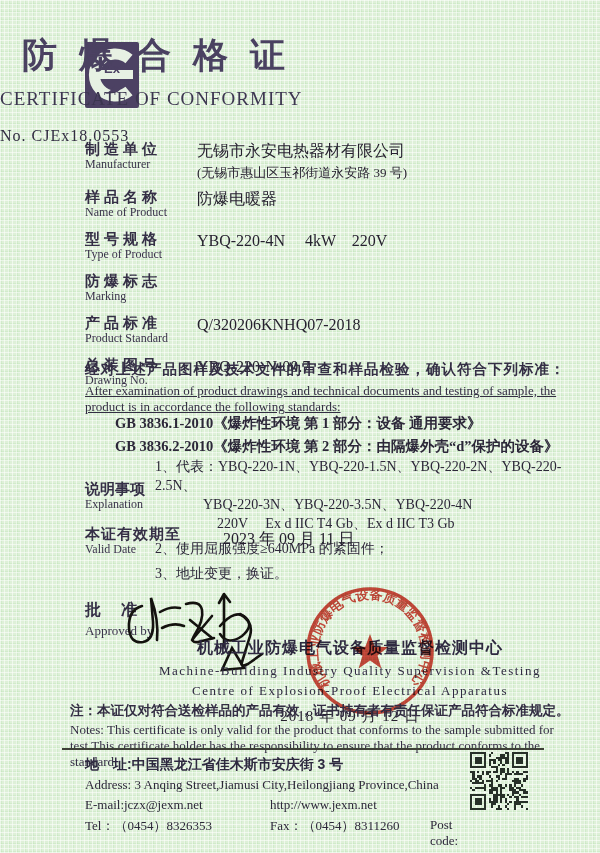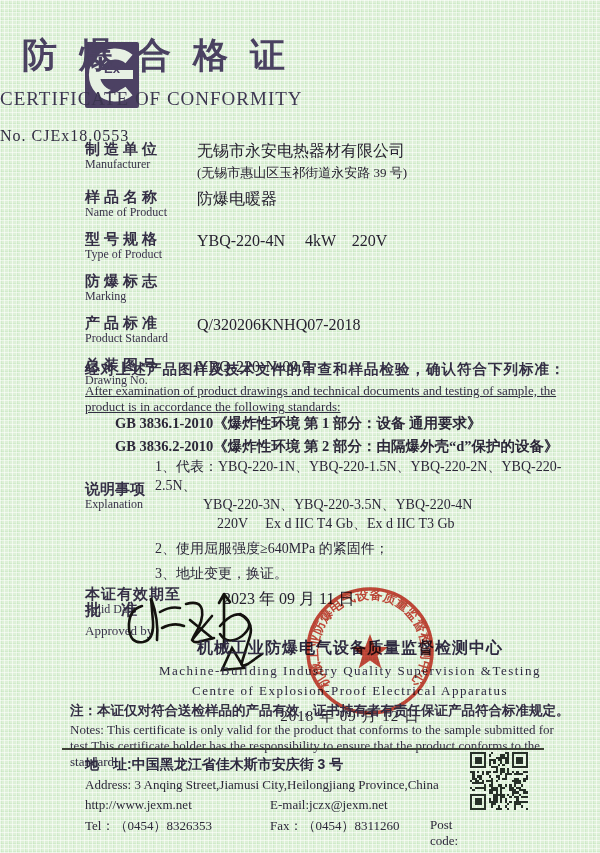--- a/index.html
+++ b/index.html
@@ -57,21 +57,21 @@
   
   .explan{left:85px;top:457px;width:500px;display:flex;}
   .explan .flabel{width:70px;margin-top:23px;}
   .explan .flabel .zh{letter-spacing:0;}
   .explan .content{font-family:"Liberation Serif",serif;font-size:14px;line-height:19px;color:#2c2739;}
   .explan .content .ind1{padding-left:48px;}
   .explan .content .ind2{padding-left:62px;}
   .explan .content .g2,.explan .content .g3{margin-top:6px;}
 
   
-  .valid{left:85px;top:585px;display:flex;}
+  .valid{left:85px;top:525px;display:flex;}
   .valid .flabel{width:110px;}
   .valid .flabel .zh{letter-spacing:1px;}
   .valid .value{font-family:"Liberation Serif",serif;font-size:16px;padding-left:28px;padding-top:4px;color:#26212f;}
 
   
   .approved{left:85px;top:600px;}
   .approved .zh{font-size:16px;font-weight:bold;letter-spacing:2px;color:#352f46;}
   .approved .en{font-family:"Liberation Serif",serif;font-size:13px;margin-top:2px;}
 
   .signature{left:120px;top:584px;width:150px;height:95px;pointer-events:none;}
@@ -239,22 +239,22 @@
   </div>
 
   <div class="abs rule"></div>
 
   <div class="abs contact">
     <div class="zh">
       <span>地　址:</span><span>中国黑龙江省佳木斯市安庆街 3 号</span>
     </div>
     <div class="en">Address: 3 Anqing Street,Jiamusi City,Heilongjiang Province,China</div>
     <div class="pair">
+      <span>E-mail:jczx@jexm.net</span>
       <span>http://www.jexm.net</span>
-      <span>E-mail:jczx@jexm.net</span>
     </div>
     <div class="pair">
       <span>Tel：（0454）8326353</span>
       <span>Fax：（0454）8311260</span>
       <span>Post code: 154005</span>
     </div>
   </div>
 
   <svg class="abs qr" id="qr" viewBox="0 0 25 25" shape-rendering="crispEdges">
       <rect x="9" y="0" width="1" height="1" fill="#273028"></rect>

